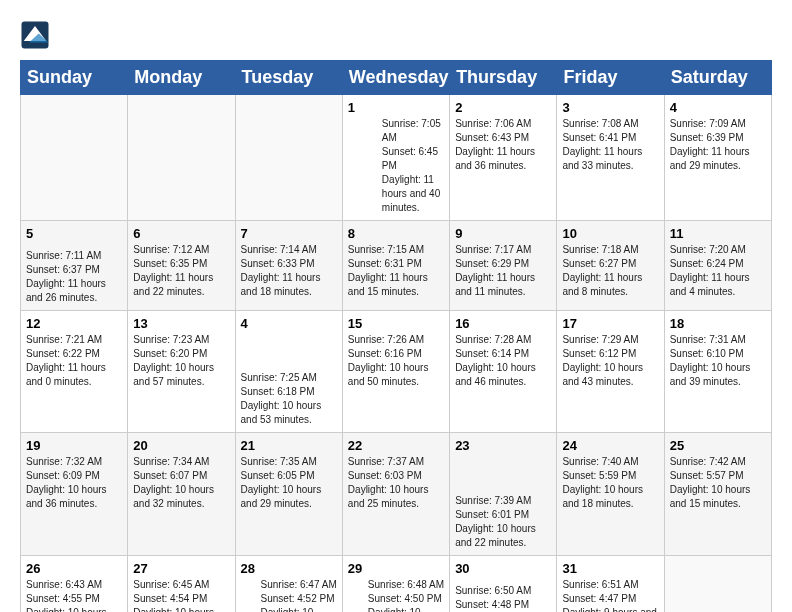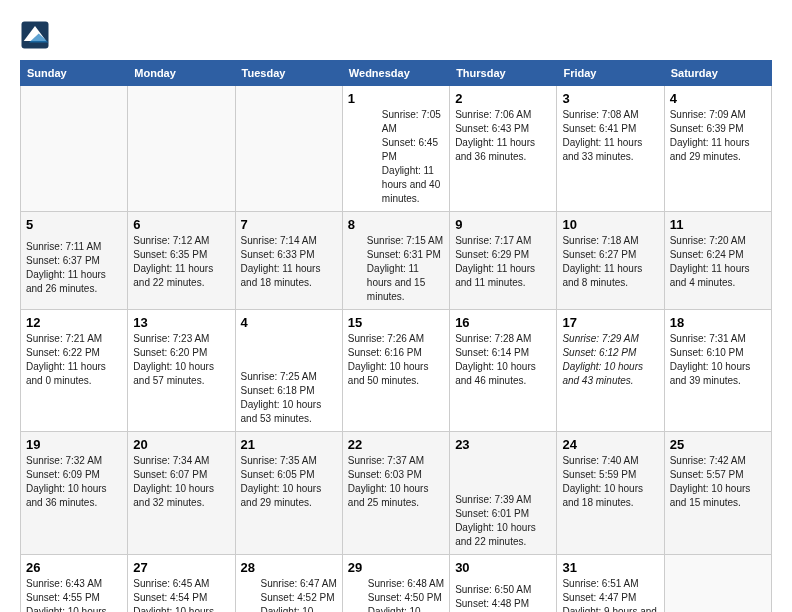--- a/index.html
+++ b/index.html
@@ -50,21 +50,21 @@
     .calendar {
       width: 100%;
       border-collapse: collapse;
       table-layout: fixed;
     }
     .calendar th {
       background: #2e5fa3;
       color: #fff;
       text-align: left;
       padding: 6px 6px;
-      font-size: 11px;
+      font-size: 18px;
       border: 1px solid #2e5fa3;
     }
     .calendar td {
       border: 1px solid #ccc;
       vertical-align: top;
       padding: 5px 5px;
       min-height: 80px;
       height: 90px;
       background: #fff;
     }
@@ -163,21 +163,21 @@
 Daylight: 11 hours and 22 minutes.</div>
           </td>
           <td>
             <div class="day-number">7</div>
             <div class="day-info" style="white-space: pre-line;">Sunrise: 7:14 AM
 Sunset: 6:33 PM
 Daylight: 11 hours and 18 minutes.</div>
           </td>
           <td>
             <div class="day-number">8</div>
-            <div class="day-info" style="white-space: pre-line; margin-left: 19px;">Sunrise: 7:15 AM
+            <div class="day-info" style="white-space: pre-line;">Sunrise: 7:15 AM
 Sunset: 6:31 PM
 Daylight: 11 hours and 15 minutes.</div>
           </td>
           <td>
             <div class="day-number">9</div>
             <div class="day-info" style="white-space: pre-line;">Sunrise: 7:17 AM
 Sunset: 6:29 PM
 Daylight: 11 hours and 11 minutes.</div>
           </td>
           <td>
@@ -219,21 +219,21 @@
 Daylight: 10 hours and 50 minutes.</div>
           </td>
           <td>
             <div class="day-number">16</div>
             <div class="day-info" style="white-space: pre-line;">Sunrise: 7:28 AM
 Sunset: 6:14 PM
 Daylight: 10 hours and 46 minutes.</div>
           </td>
           <td>
             <div class="day-number">17</div>
-            <div class="day-info" style="white-space: pre-line; font-style: italic;">Sunrise: 7:29 AM
+            <div class="day-info" style="white-space: pre-line;">Sunrise: 7:29 AM
 Sunset: 6:12 PM
 Daylight: 10 hours and 43 minutes.</div>
           </td>
           <td>
             <div class="day-number">18</div>
             <div class="day-info" style="white-space: pre-line;">Sunrise: 7:31 AM
 Sunset: 6:10 PM
 Daylight: 10 hours and 39 minutes.</div>
           </td>
         </tr>

